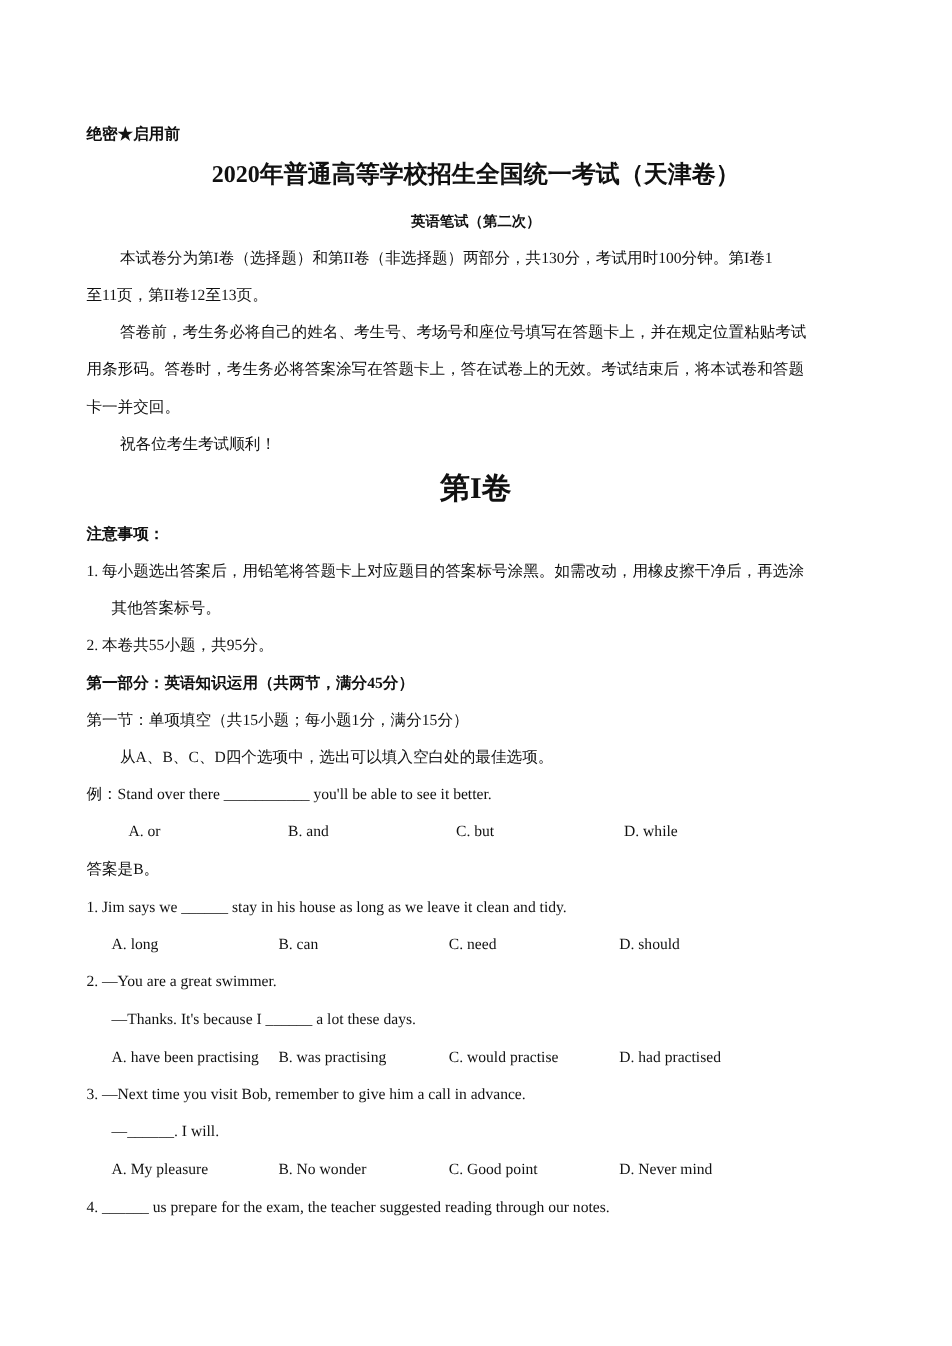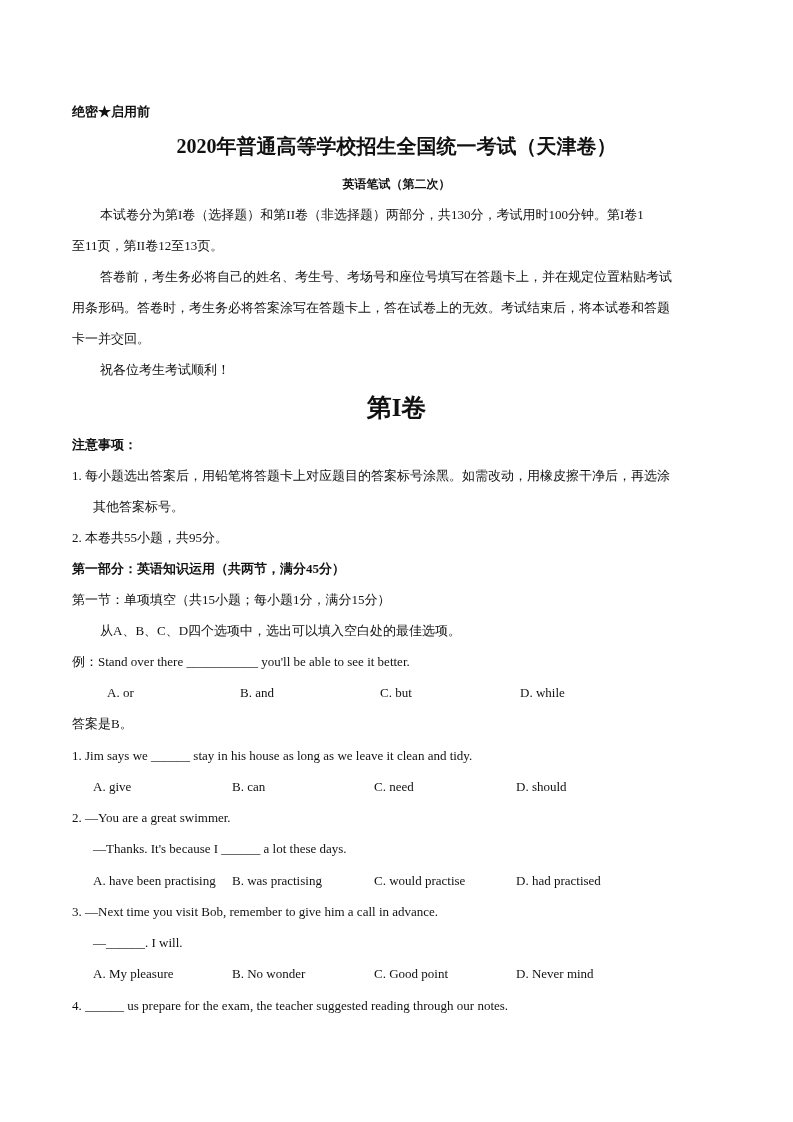--- a/index.html
+++ b/index.html
@@ -37,21 +37,21 @@
 <div class="line" style="left:100px; top:623px;">从A、B、C、D四个选项中，选出可以填入空白处的最佳选项。</div>
 
 <div class="line" style="left:72px; top:654px;">例：Stand over there ___________ you'll be able to see it better.</div>
 <div class="opt" style="left:107px; top:685px;">A. or</div>
 <div class="opt" style="left:240px; top:685px;">B. and</div>
 <div class="opt" style="left:380px; top:685px;">C. but</div>
 <div class="opt" style="left:520px; top:685px;">D. while</div>
 <div class="line" style="left:72px; top:716px;">答案是B。</div>
 
 <div class="line" style="left:72px; top:748px;">1. Jim says we ______ stay in his house as long as we leave it clean and tidy.</div>
-<div class="opt" style="left:93px; top:779px;">A. give</div>
+<div class="opt" style="left:93px; top:779px;">A. long</div>
 <div class="opt" style="left:232px; top:779px;">B. can</div>
 <div class="opt" style="left:374px; top:779px;">C. need</div>
 <div class="opt" style="left:516px; top:779px;">D. should</div>
 
 <div class="line" style="left:72px; top:810px;">2. —You are a great swimmer.</div>
 <div class="line" style="left:93px; top:841px;">—Thanks. It's because I ______ a lot these days.</div>
 <div class="opt" style="left:93px; top:873px;">A. have been practising</div>
 <div class="opt" style="left:232px; top:873px;">B. was practising</div>
 <div class="opt" style="left:374px; top:873px;">C. would practise</div>
 <div class="opt" style="left:516px; top:873px;">D. had practised</div>

